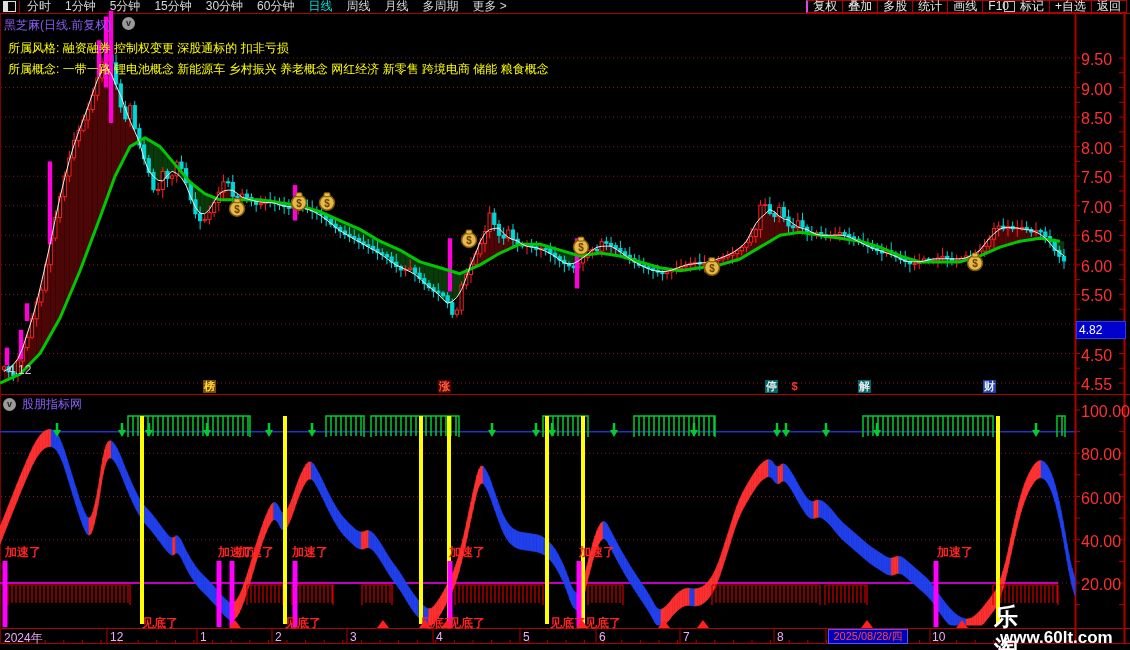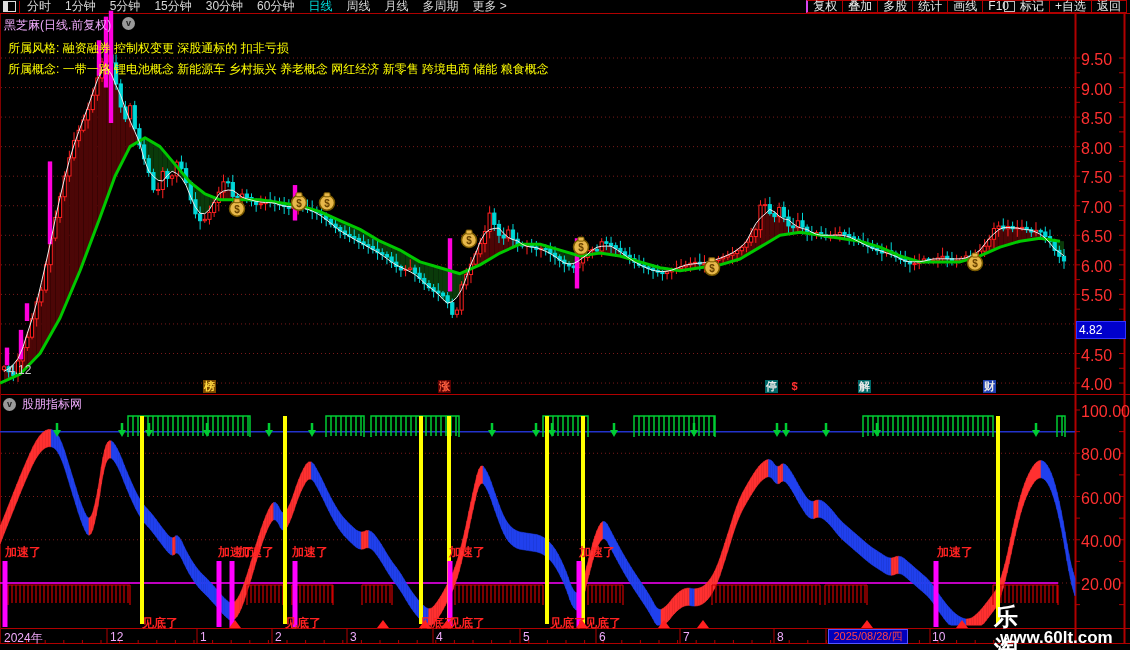--- a/index.html
+++ b/index.html
@@ -17,21 +17,21 @@
   .menu{display:flex;gap:14px;margin-left:4px;}
   .menu .mi{color:#d8d8d8;font-size:12px;line-height:13px;cursor:default;}
   .menu .mi.active{color:#00e0e0;}
   .btns{position:absolute;right:3px;top:0;display:flex;height:13px;}
   .btns .bt{border:1px solid #b00000;border-left:none;color:#e8e8e8;font-size:12px;
             line-height:11px;padding:0 5px;}
   .btns .bt:first-child{border-left:2px solid #d946ef;}
   .chev{display:inline-block;width:13px;height:13px;border-radius:50%;background:#9a9a9a;
         color:#222;font-size:9px;line-height:13px;text-align:center;font-weight:bold;}
   .yellowtxt{color:#ffff00;font-size:12px;}
-  .hdrname{color:#f0abfc;font-size:12px;text-align:right;}
+  .hdrname{color:#8b5cf6;font-size:12px;text-align:right;}
   .sig{position:absolute;color:#ff2222;font-size:12px;font-weight:bold;}
   .xlab{position:absolute;color:#f0abfc;font-size:12px;top:630px;}
   .ylab{position:absolute;color:#ff3030;font-size:16px;left:1081px;}
   .mk{position:absolute;top:380px;width:13px;height:13px;font-size:11px;line-height:13px;
       text-align:center;font-weight:bold;}
   .wm1{position:absolute;left:994px;top:601px;color:#fff;font-size:24px;font-weight:bold;letter-spacing:1px;}
   .wm2{position:absolute;left:1000px;top:628px;color:#fff;font-size:17px;font-weight:bold;}
   .ptag{position:absolute;left:1076px;top:321px;width:46px;height:16px;background:#0000cc;
         border:1px solid #3333ff;color:#fff;font-size:12px;line-height:16px;padding-left:2px;}
   .dhl{position:absolute;left:828px;top:629px;width:78px;height:13px;background:#0000bb;
@@ -1546,21 +1546,21 @@
         <div class="ylab" style="top: 51px;">9.50</div>
         <div class="ylab" style="top: 80.55px;">9.00</div>
         <div class="ylab" style="top: 110.1px;">8.50</div>
         <div class="ylab" style="top: 139.65px;">8.00</div>
         <div class="ylab" style="top: 169.2px;">7.50</div>
         <div class="ylab" style="top: 198.75px;">7.00</div>
         <div class="ylab" style="top: 228.3px;">6.50</div>
         <div class="ylab" style="top: 257.85px;">6.00</div>
         <div class="ylab" style="top: 287.4px;">5.50</div>
         <div class="ylab" style="top: 346.5px;">4.50</div>
-        <div class="ylab" style="top: 376.05px;">4.00</div>
+        <div class="ylab" style="top: 376.05px;">4.55</div>
         <div class="ylab" style="top: 403px;">100.00</div>
         <div class="ylab" style="top: 446.25px;">80.00</div>
         <div class="ylab" style="top: 489.5px; text-align: right;">60.00</div>
         <div class="ylab" style="top: 532.75px;">40.00</div>
         <div class="ylab" style="top: 576px;">20.00</div>
         <div class="xlab" style="left: 4px;">2024年</div>
         <div class="xlab" style="left: 110px;">12</div>
         <div class="xlab" style="left: 200px;">1</div>
         <div class="xlab" style="left: 275px;">2</div>
         <div class="xlab" style="left: 350px;">3</div>

